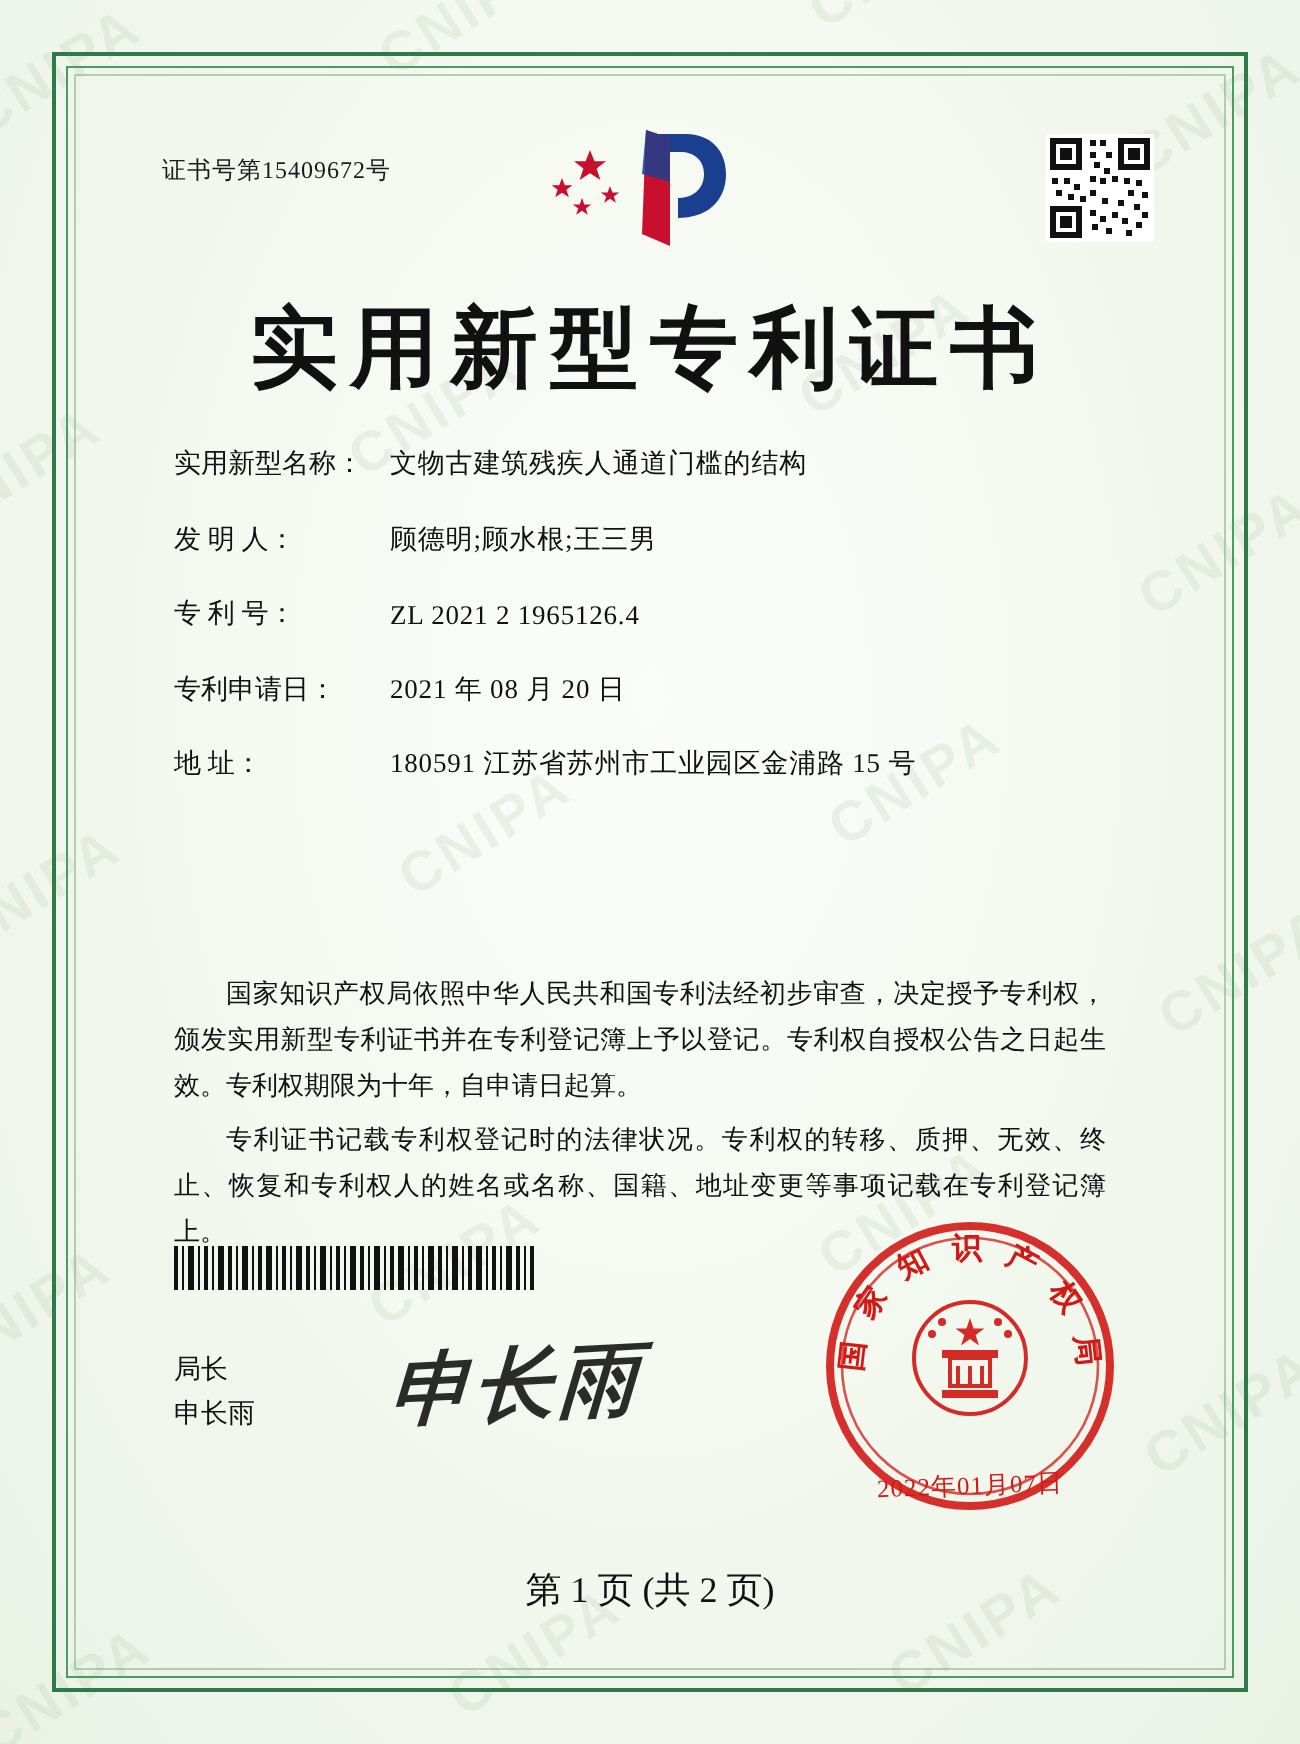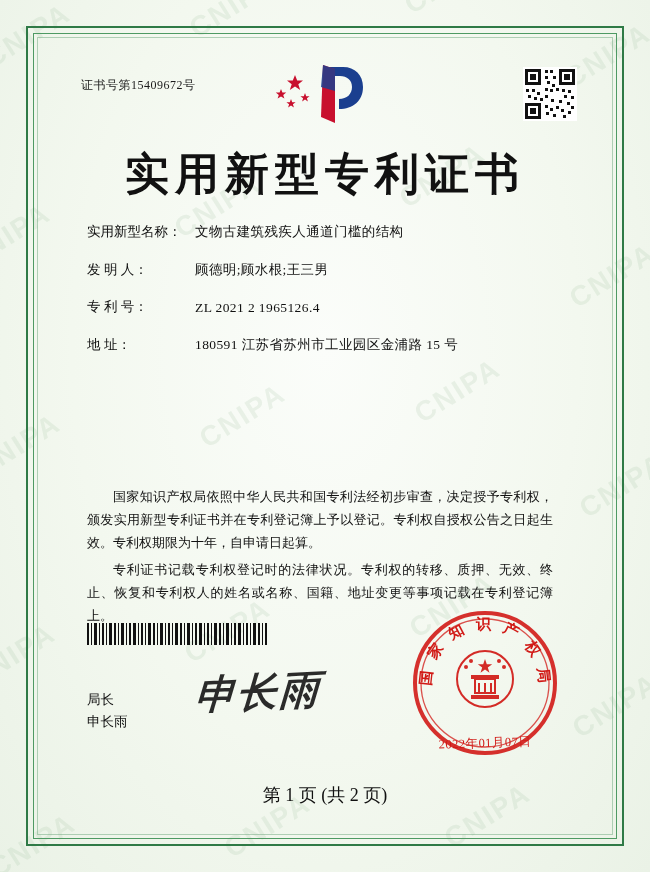--- a/index.html
+++ b/index.html
@@ -178,21 +178,21 @@
     left: 42px;
     top: 578px;
     width: 180px;
     height: 22px;
   }
 
   
   .sign-label {
     position: absolute;
     left: 42px;
-    top: 644px;
+    top: 629px;
     font-size: 13.5px;
     line-height: 22px;
     color: #111;
   }
   .signature {
     position: absolute;
     left: 150px;
     top: 620px;
     font-size: 40px;
     color: #1a1a1a;
@@ -344,20 +344,24 @@
       <div class="field-row">
         <div class="field-label">发 明 人：</div>
         <div class="field-value">顾德明;顾水根;王三男</div>
       </div>
 
       <div class="field-row">
         <div class="field-label">专 利 号：</div>
         <div class="field-value">ZL 2021 2 1965126.4</div>
       </div>
 
+      <div class="field-row">
+        <div class="field-label">专利申请日：</div>
+        <div class="field-value">2021 年 08 月 20 日</div>
+      </div>
 
 
       <div class="field-row">
         <div class="field-label">地 址：</div>
         <div class="field-value">180591 江苏省苏州市工业园区金浦路 15 号</div>
       </div>
 
 
     </div>
 

